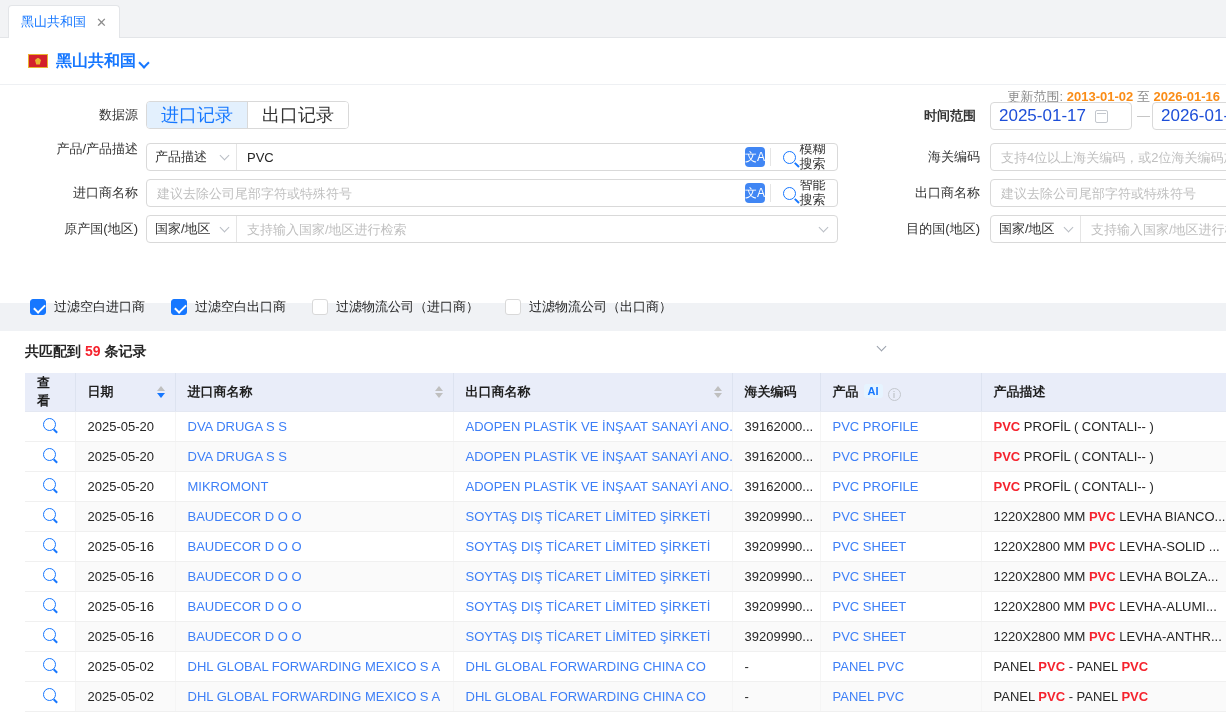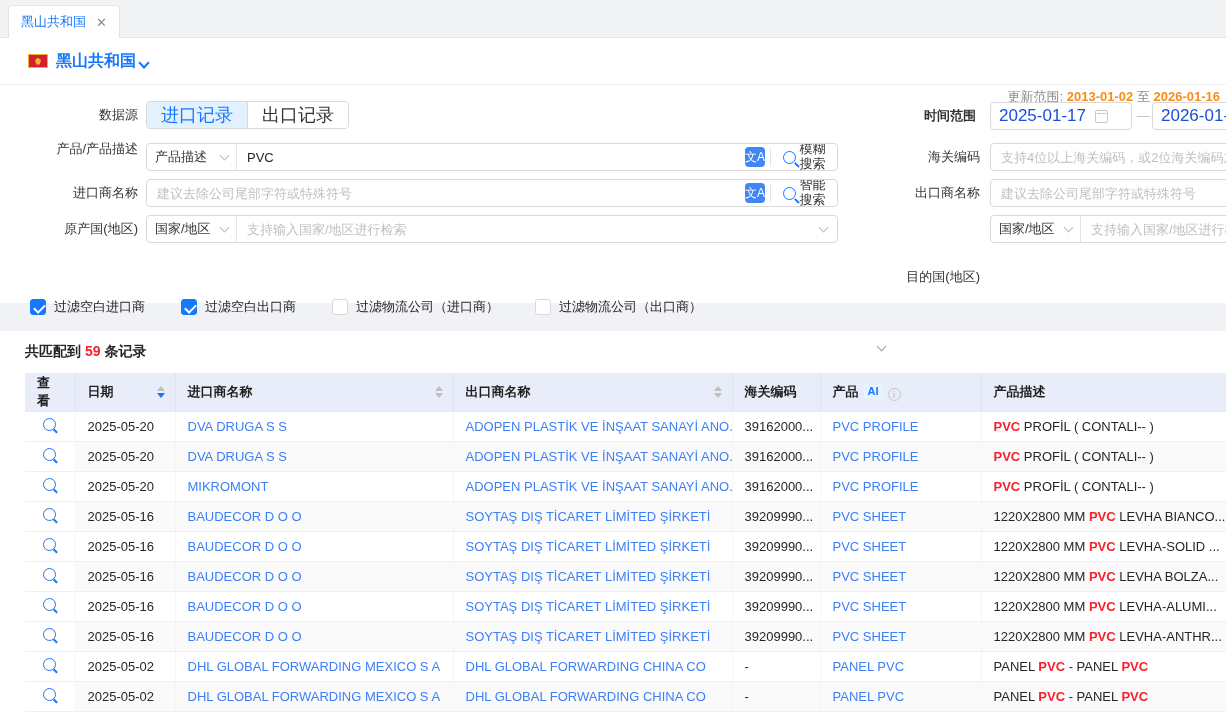--- a/index.html
+++ b/index.html
@@ -44,21 +44,21 @@
   .search-txt { font-size:13px; line-height:1.15; color:#333; }
   .mag { width:13px; height:13px; border:1.7px solid #1677ff; border-radius:50%; position:relative; flex:none; }
   .mag::after { content:""; position:absolute; width:6px; height:1.7px; background:#1677ff; transform:rotate(45deg); left:10px; top:12px; }
 
   .date-ctl { position:absolute; height:28px; border:1px solid #d9d9d9; border-radius:4px; background:#fff; display:flex; align-items:center; padding:0 8px; }
   .date-ctl input { border:none; outline:none; font-size:17px; font-family:inherit; color:#1d4ed8; width:96px; background:transparent; }
   .cal-ic { width:13px; height:13px; border:1.4px solid #c3c7cd; border-radius:2px; position:relative; flex:none; }
   .cal-ic::before { content:""; position:absolute; left:1px; right:1px; top:2px; height:1.4px; background:#c3c7cd; }
   .range-dash { position:absolute; color:#bfbfbf; line-height:28px; }
 
-  .cbrow { position:absolute; left:30px; top:260px; display:flex; gap:36px; align-items:center; }
+  .cbrow { position:absolute; left:30px; top:260px; display:flex; gap:26px; align-items:center; }
   .cbitem { display:flex; align-items:center; gap:8px; cursor:pointer; }
   .cbbox { width:16px; height:16px; border:1px solid #d9d9d9; border-radius:3px; background:#fff; position:relative; flex:none; }
   .cbbox.on { background:#1677ff; border-color:#1677ff; }
   .cbbox.on::after { content:""; position:absolute; left:4.5px; top:1.5px; width:5px; height:9px; border-right:2px solid #fff; border-bottom:2px solid #fff; transform:rotate(45deg); }
   .cblabel { color:#262626; font-size:13px; }
 
   .collapse-handle { position:absolute; left:849px; top:303px; width:64px; height:14px; background:#fff; clip-path:polygon(0 0,100% 0,76% 100%,24% 100%); display:flex; align-items:flex-start; justify-content:center; cursor:pointer; z-index:5; }
   .collapse-handle .chev { border-color:#9aa0ab; margin-top:2px; }
 
   
@@ -173,21 +173,21 @@
     <span class="sel-box">
       <span>国家/地区</span>
         <span class="chev"></span>
     </span>
     <input placeholder="支持输入国家/地区进行检索" style="">
     <span style="display:flex;align-items:center;padding-right:10px;">
         <span class="chev"></span>
       </span>
   </div>
 
-  <div class="flabel-r" style="left:830px; top:177px;margin-top:48px;">目的国(地区)</div>
+  <div class="flabel-r" style="left:830px; top:177px;">目的国(地区)</div>
   <div class="ctl" style="left:990px; top:177px; width:292px;">
     <span class="sel-box">
       <span>国家/地区</span>
         <span class="chev"></span>
     </span>
     <input placeholder="支持输入国家/地区进行检索" style="">
   </div>
 
   <div class="cbrow" id="cbRow">
       <label class="cbitem">

